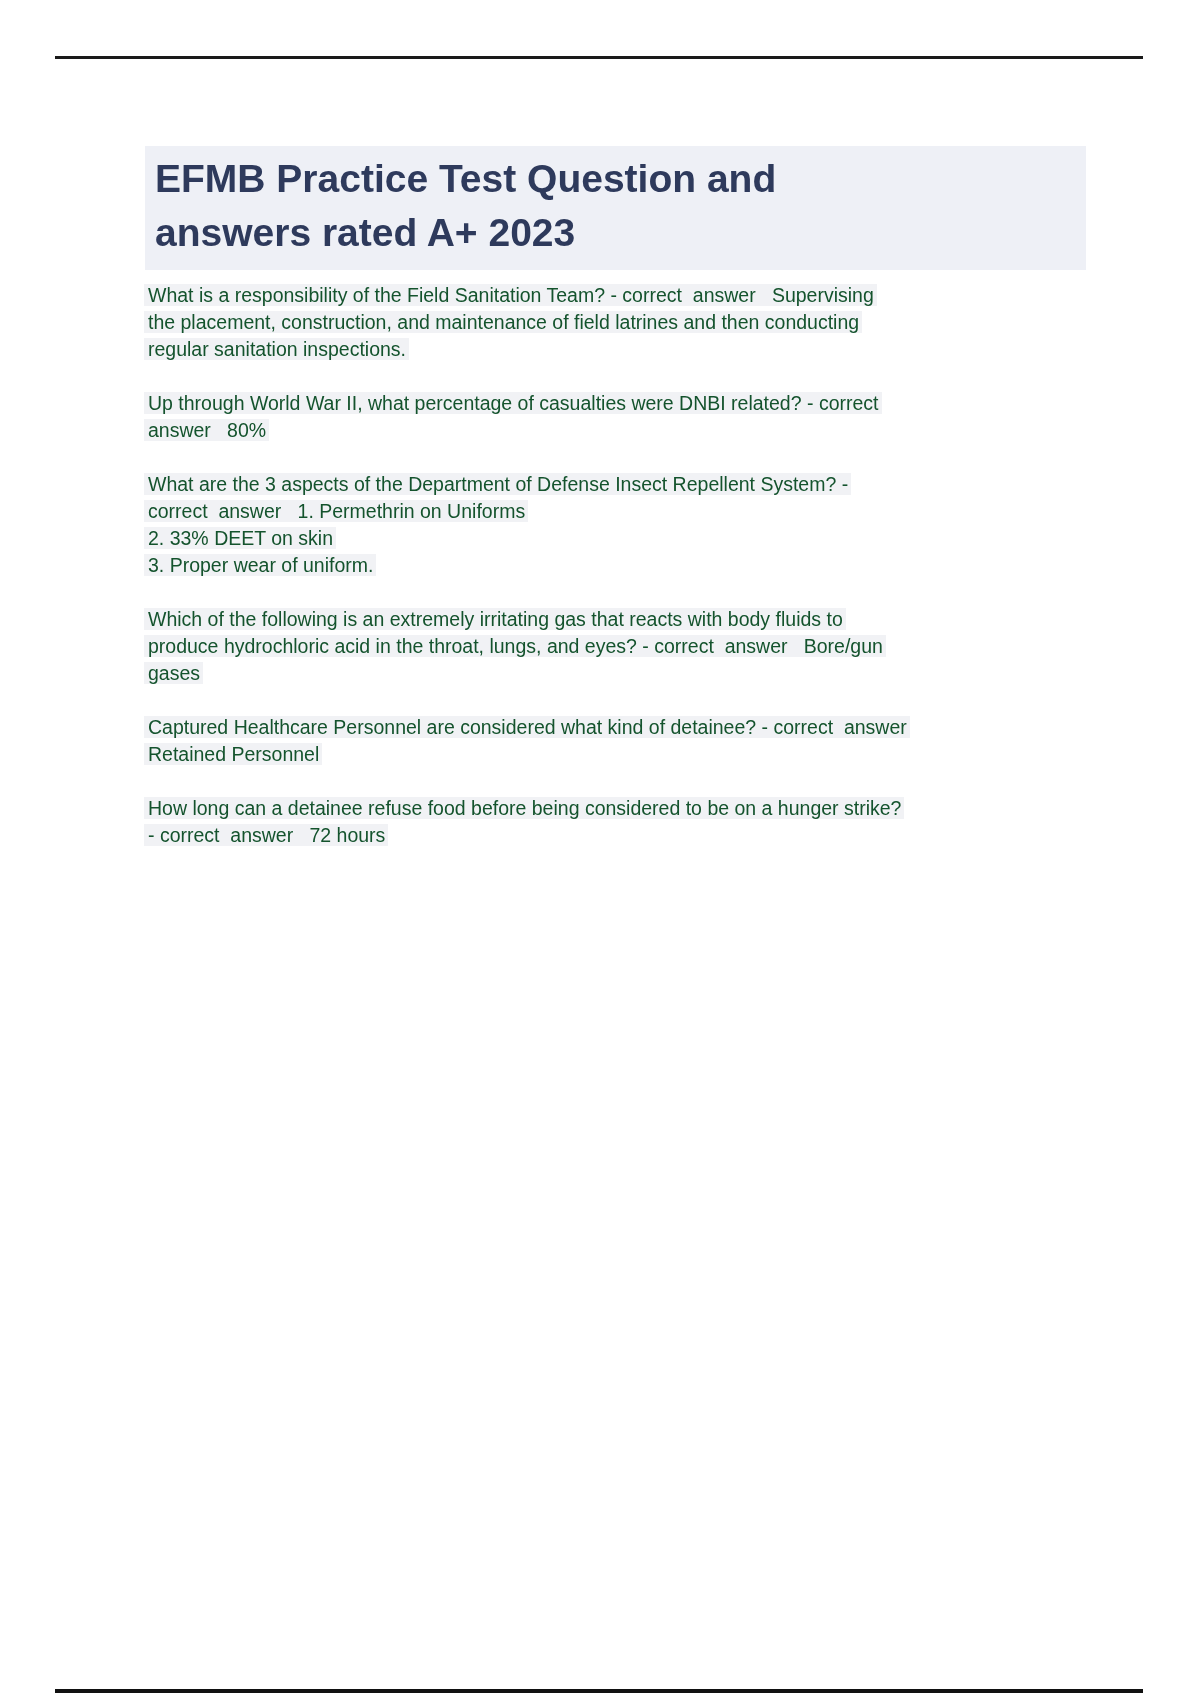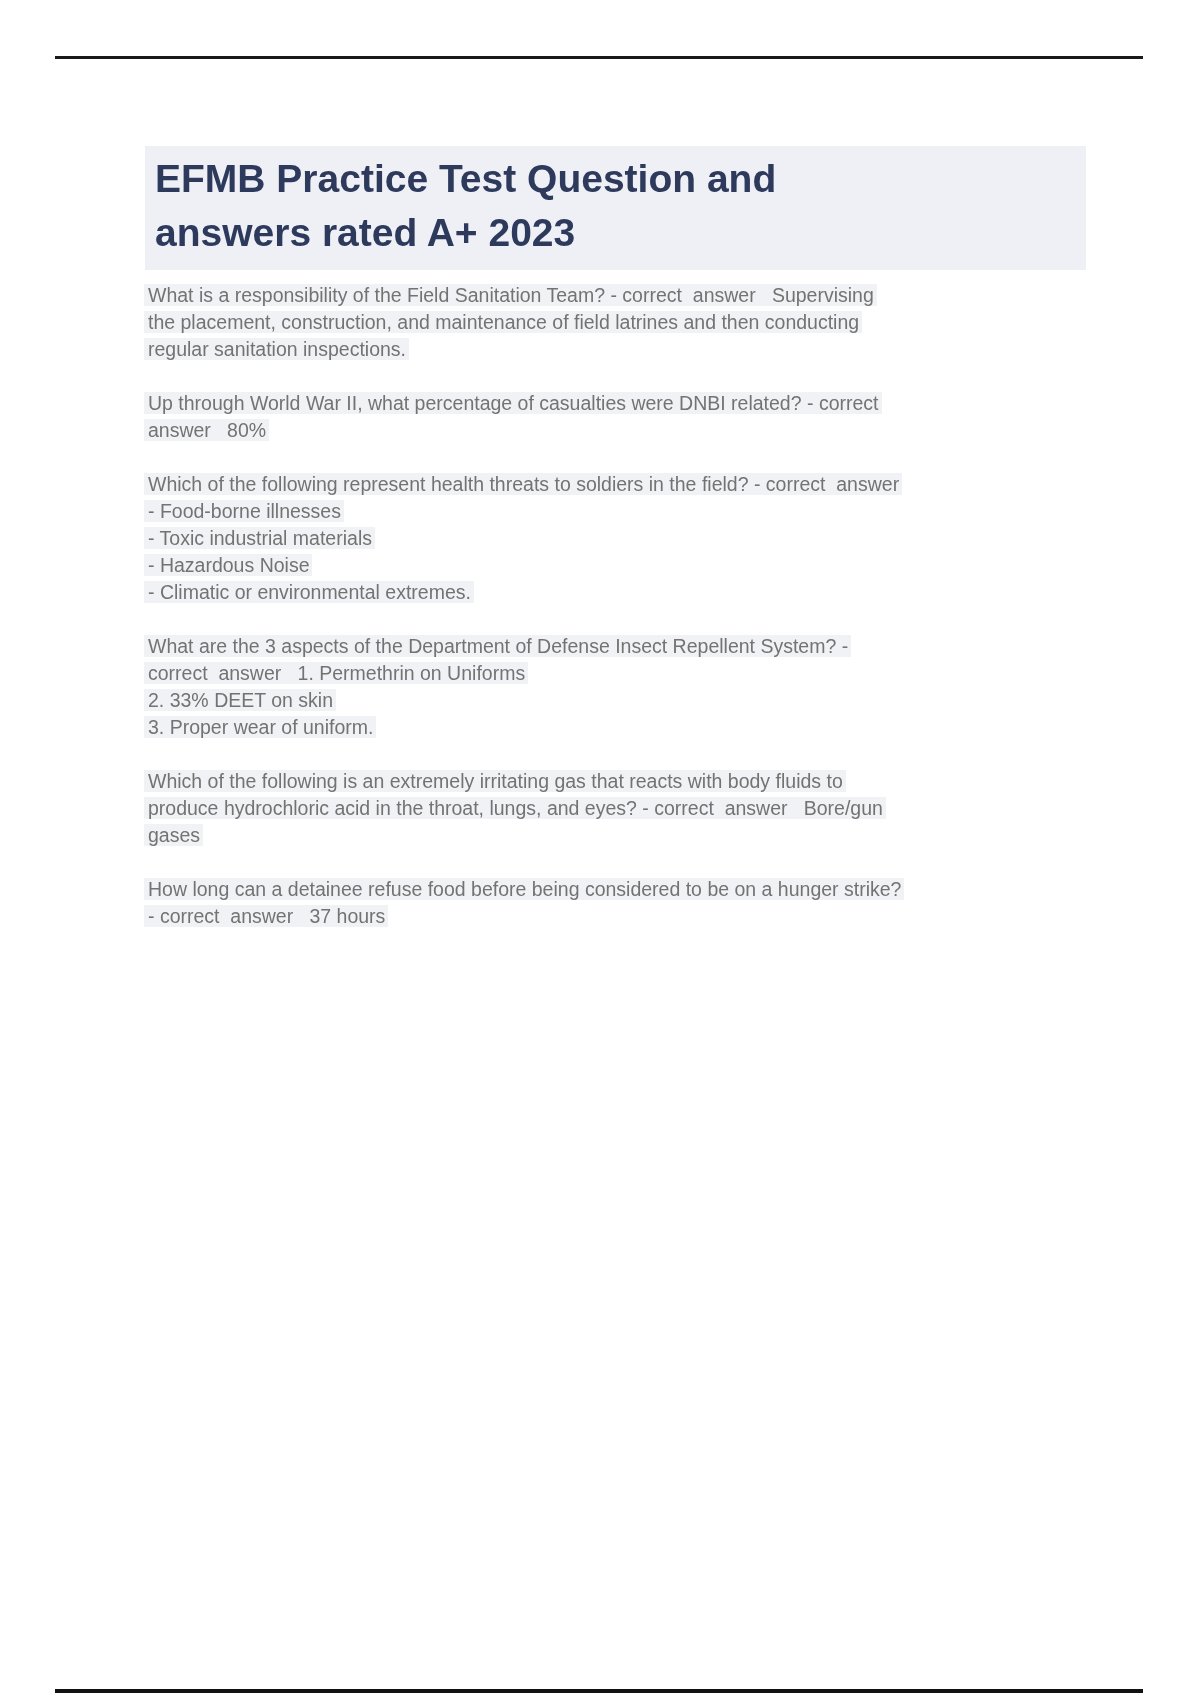--- a/index.html
+++ b/index.html
@@ -37,21 +37,21 @@
     font-weight: bold;
     line-height: 54px;
     white-space: pre-wrap;
   }
 
   .qa-content {
     position: absolute;
     left: 148px;
     top: 282px;
     width: 900px;
-    color: #737373;
+    color: #14532d;
     font-size: 19.5px;
     line-height: 27px;
   }
   .qa-content p {
     margin: 0 0 27px 0;
     white-space: pre-wrap;
   }
   .qa-content p span.hl {
     background: #f1f2f5;
     padding: 0 3px 0 4px;
@@ -67,29 +67,26 @@
 
 <h1 class="doc-title">EFMB Practice Test Question and
 answers rated A+ 2023</h1>
 
 <div class="qa-content">
   <p><span class="hl">What is a responsibility of the Field Sanitation Team? - correct  answer   Supervising
 the placement, construction, and maintenance of field latrines and then conducting
 regular sanitation inspections.</span></p>
   <p><span class="hl">Up through World War II, what percentage of casualties were DNBI related? - correct
 answer   80%</span></p>
-  <p><span class="hl">Which of the following represent health threats to soldiers in the field? - correct  answer
-- Food-borne illnesses
-- Toxic industrial materials
-- Hazardous Noise
-- Climatic or environmental extremes.</span></p>
   <p><span class="hl">What are the 3 aspects of the Department of Defense Insect Repellent System? -
 correct  answer   1. Permethrin on Uniforms
 2. 33% DEET on skin
 3. Proper wear of uniform.</span></p>
   <p><span class="hl">Which of the following is an extremely irritating gas that reacts with body fluids to
 produce hydrochloric acid in the throat, lungs, and eyes? - correct  answer   Bore/gun
 gases</span></p>
+  <p><span class="hl">Captured Healthcare Personnel are considered what kind of detainee? - correct  answer
+Retained Personnel</span></p>
   <p><span class="hl">How long can a detainee refuse food before being considered to be on a hunger strike?
-- correct  answer   37 hours</span></p>
+- correct  answer   72 hours</span></p>
 </div>
 
 <div class="rule rule-bottom"></div>
 
 </body></html>

